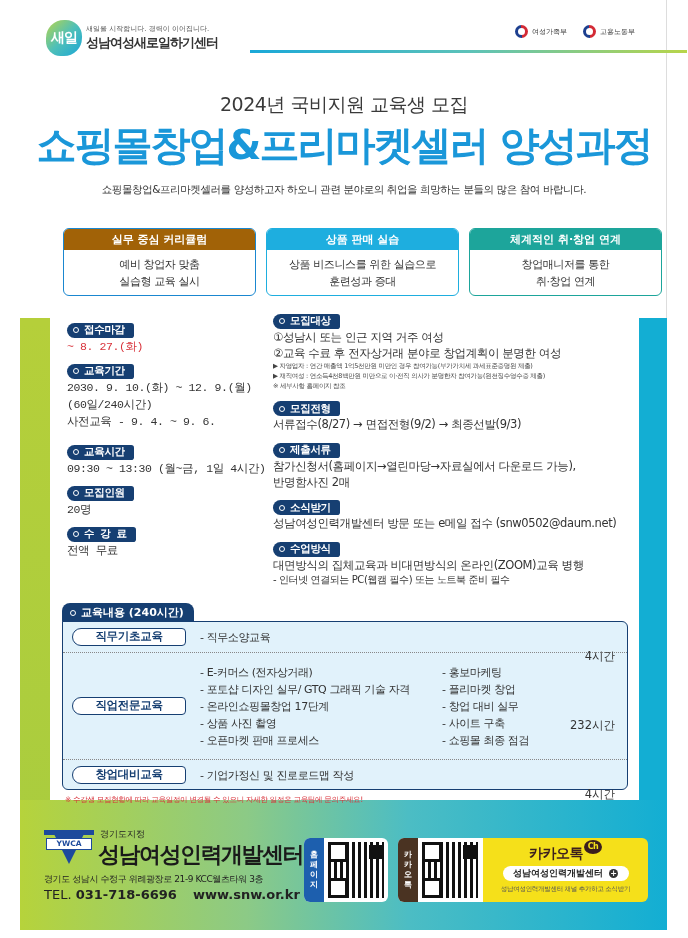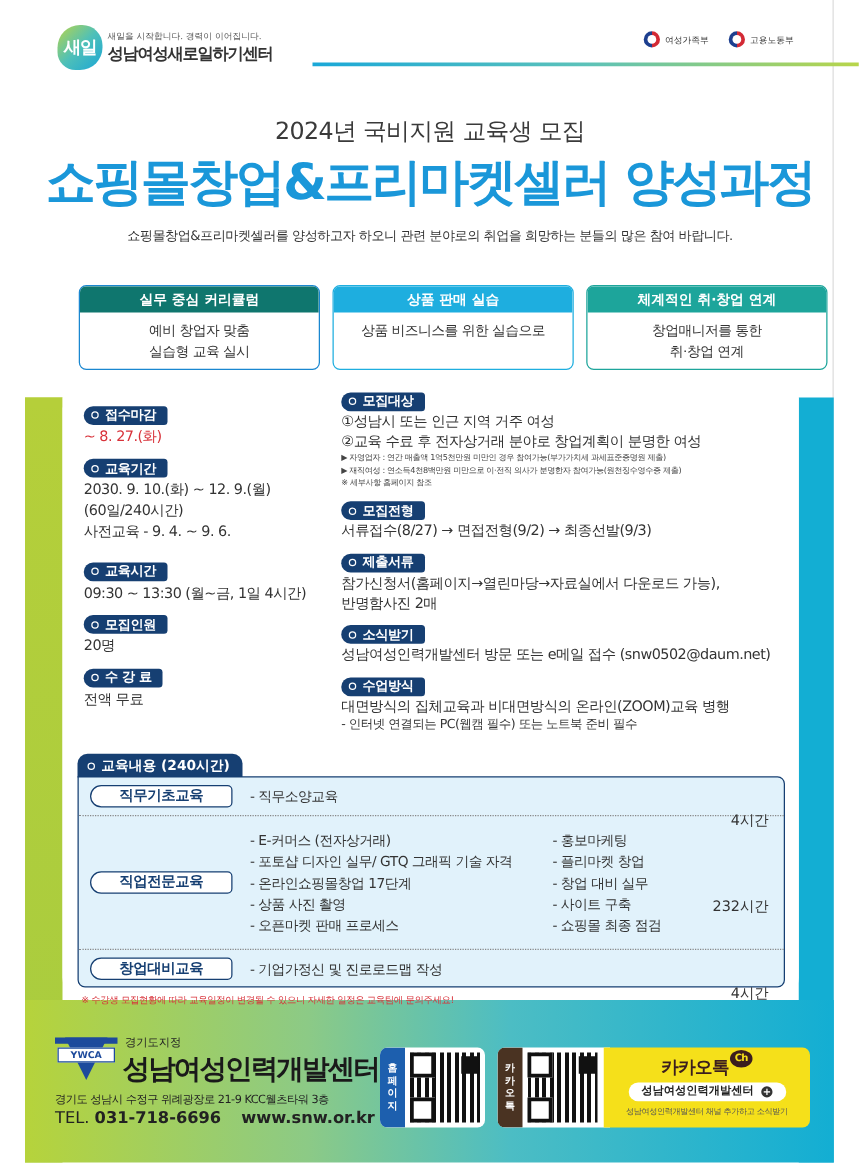--- a/index.html
+++ b/index.html
@@ -38,33 +38,33 @@
   
   .subtitle { position: absolute; left: 0; top: 92px; width: 688px; text-align: center; font-size: 19px; color: #3a3a3a; letter-spacing: -0.5px; }
   .main-title { position: absolute; left: 0; top: 118px; width: 688px; text-align: center; font-size: 40px; font-weight: bold; color: #1a97d9; letter-spacing: -2px; }
   .intro { position: absolute; left: 0; top: 180px; width: 688px; text-align: center; font-size: 10.5px; color: #333; line-height: 19px; letter-spacing: -0.4px; }
 
   
   .features { position: absolute; left: 63px; top: 228px; display: flex; gap: 10px; }
   .feature { width: 193px; height: 68px; border-radius: 6px; overflow: hidden; border: 1.5px solid #1a87d0; background: #fff; }
   .feature .fh { height: 21px; color: #fff; font-size: 11px; font-weight: bold; text-align: center; line-height: 21px; }
   .feature .fb { height: 47px; font-size: 11px; color: #333; text-align: center; line-height: 17px; padding-top: 6px; letter-spacing: -0.4px; }
-  .feature.f1 { border-color: #1a87d0; } .feature.f1 .fh { background: #0f766e; }
+  .feature.f1 { border-color: #1a87d0; } .feature.f1 .fh { background: #a16207; }
   .feature.f2 { border-color: #1eaedf; } .feature.f2 .fh { background: #1eaedf; }
   .feature.f3 { border-color: #1da59b; } .feature.f3 .fh { background: #1da59b; }
 
   
   .tag { display: inline-flex; align-items: center; height: 15px; padding: 0 9px 0 6px; border-radius: 8px 3px 3px 8px;
     background: #163f72; color: #fff; font-size: 10.5px; font-weight: bold; letter-spacing: -0.3px; }
   .tag .dot { width: 6px; height: 6px; border: 1.5px solid #fff; border-radius: 50%; margin-right: 5px; }
   .val { font-size: 11.5px; color: #333; line-height: 16px; letter-spacing: -0.4px; }
   .val.red { color: #d8323a; }
 
   .left-col { position: absolute; left: 67px; top: 320px; width: 200px; }
-  .left-col .item { margin-bottom: 6px; }
+  .left-col .item { margin-bottom: 6px; font-family: Liberation Mono, monospace; }
   .left-col .val { margin-top: 1px; }
 
   .right-col { position: absolute; left: 273px; top: 309px; width: 370px; }
   .right-col .item { margin-bottom: 6px; }
   .small { font-size: 6.5px; color: #444; line-height: 10px; letter-spacing: -0.3px; }
   .sub-val { font-size: 10px; color: #333; line-height: 14px; letter-spacing: -0.4px; }
 
   
   .cur-tag { position: absolute; left: 62px; top: 603px; height: 19px; padding: 0 10px 0 8px; background: #163f72; color: #fff;
     font-size: 11px; font-weight: bold; line-height: 19px; border-radius: 8px 8px 0 0; display: flex; align-items: center; }
@@ -148,20 +148,21 @@
     <div class="fh">실무 중심 커리큘럼</div>
     <div class="fb">
         <div>예비 창업자 맞춤</div>
         <div>실습형 교육 실시</div>
       </div>
   </div>
   <div class="feature f2">
     <div class="fh">상품 판매 실습</div>
     <div class="fb">
         <div>상품 비즈니스를 위한 실습으로</div>
+        <div>훈련성과 증대</div>
       </div>
   </div>
   <div class="feature f3">
     <div class="fh">체계적인 취·창업 연계</div>
     <div class="fb">
         <div>창업매니저를 통한</div>
         <div>취·창업 연계</div>
       </div>
   </div>
 </div>

